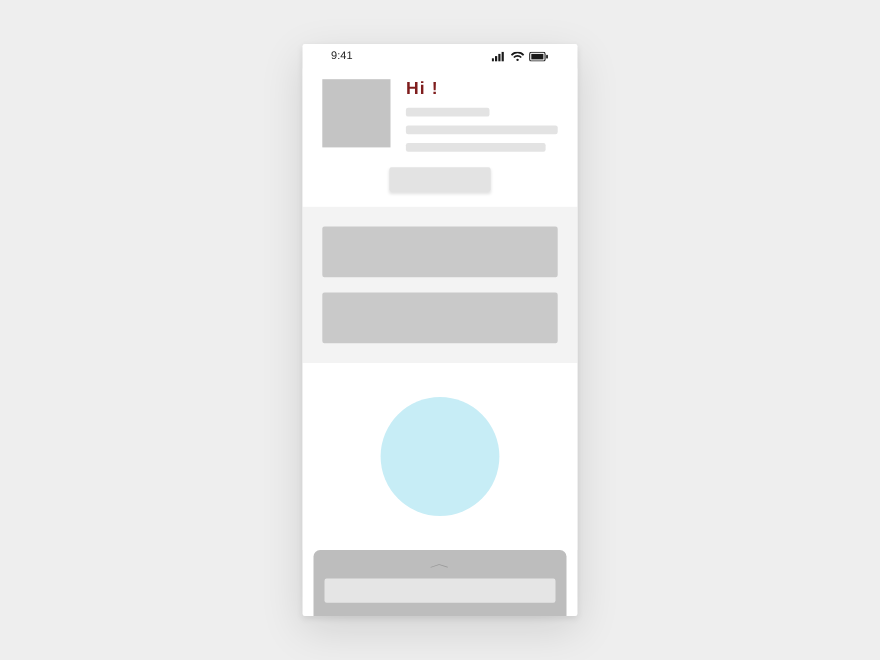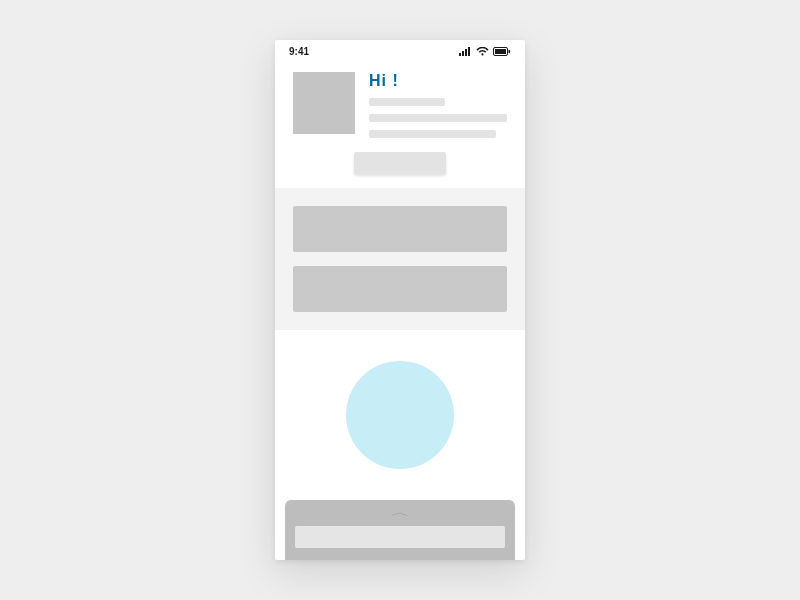--- a/index.html
+++ b/index.html
@@ -20,40 +20,40 @@
     overflow: hidden;
     position: relative;
     display: flex;
     flex-direction: column;
   }
   .status-bar {
     height: 22px;
     display: flex;
     align-items: center;
     justify-content: space-between;
-    padding: 0 14px;
+    padding: 0 26px;
     font-size: 10px;
-    font-weight: 700;
+    font-weight: 400;
     color: #1a1a1a;
   }
   .status-right { display:flex; align-items:center; gap:4px; }
   .status-right span { display:inline-flex; align-items:center; line-height:1; }
 
   .section-a {
     background:#ffffff;
     padding: 10px 18px 14px 18px;
   }
   .hero-row { display:flex; gap:14px; align-items:flex-start; }
   .avatar {
     width: 62px; height: 62px;
     background:#c4c4c4;
   }
   .hero-text { flex:1; display:flex; flex-direction:column; gap:8px; padding-top:0; }
   .greeting {
-    font-size:16px; font-weight:800; letter-spacing:1px; color:#0369a1;
+    font-size:16px; font-weight:800; letter-spacing:1px; color:#7f1d1d;
   }
   .ph { background:#e3e3e3; border-radius:2px; }
   .ph.short { width:55%; height:8px; }
   .ph.long1 { width:100%; height:8px; }
   .ph.long2 { width:92%; height:8px; }
   .cta {
     margin: 14px auto 0 auto;
     width: 92px; height: 22px;
     background:#e3e3e3;
     border-radius:2px;

